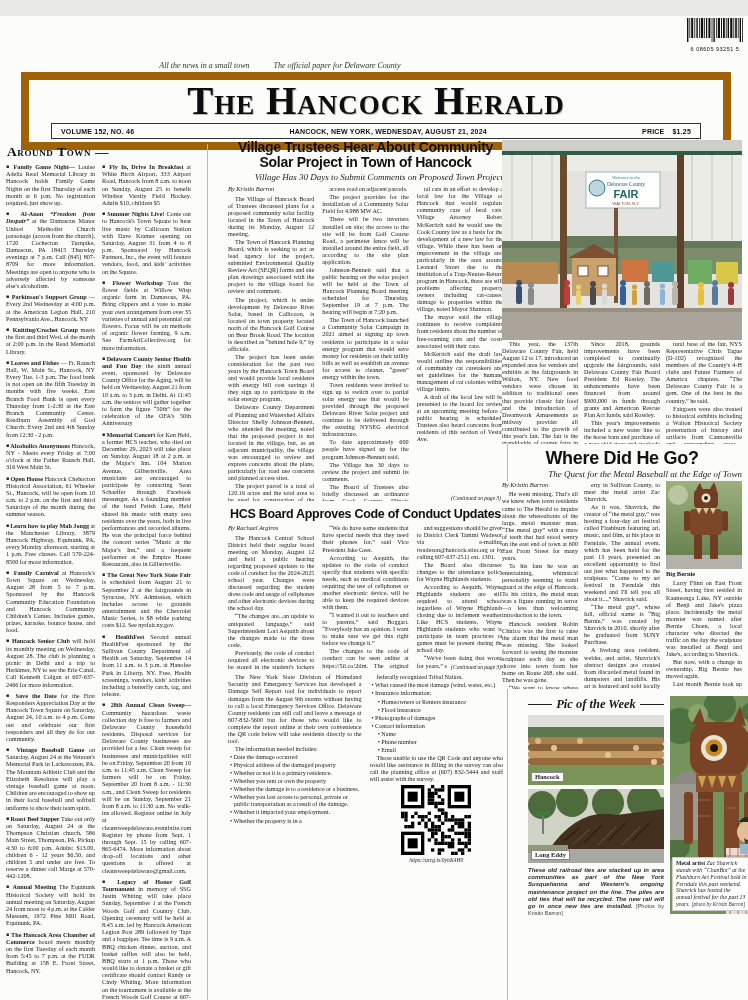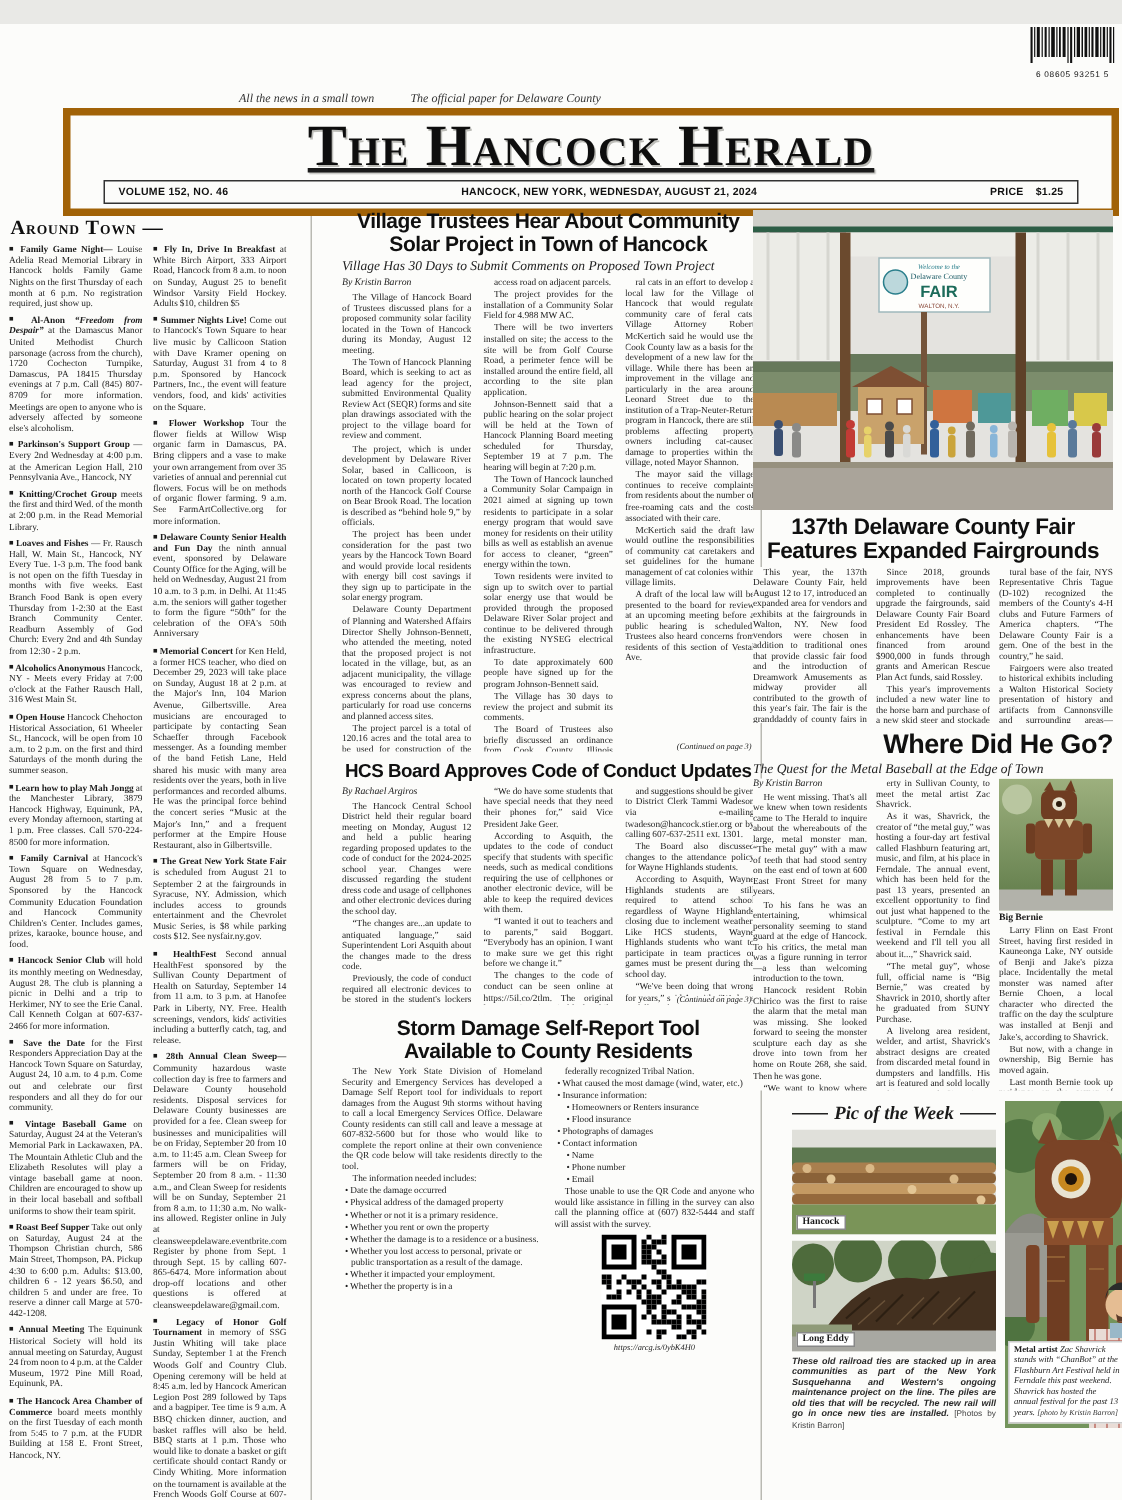--- a/index.html
+++ b/index.html
@@ -4,32 +4,32 @@
 <style>
   html,body{margin:0;padding:0;background:#e9e9e6;}
   .page{position:relative;width:748px;height:1000px;margin:16px auto;background:#fcfcfa;
         font-family:"Liberation Serif",serif;color:#1b1b1b;overflow:hidden;}
   
   .barcode{position:absolute;top:2px;right:3px;width:60px;height:38px;text-align:center;}
   .barcode .digits{font:5.5px "Liberation Sans",sans-serif;letter-spacing:.5px;color:#111;}
   .slogans{position:absolute;top:45px;left:40px;width:480px;text-align:center;
            font-style:italic;font-size:8px;color:#333;}
   .slogans span{margin:0 11px;}
-  .masthead{position:absolute;top:56px;left:42px;width:694px;height:62px;border:5px solid #a16207;text-decoration:underline;}
+  .masthead{position:absolute;top:56px;left:21px;width:694px;height:62px;border:8px solid #a16207;}
   .mast-title{text-align:center;font-variant:small-caps;font-weight:bold;font-size:39px;
               line-height:42px;letter-spacing:1px;color:#0e0e0e;
               text-shadow:1px 1px 0 #bdbdb8;}
   .datebar{position:absolute;left:22px;right:22px;bottom:3px;height:14px;border:1px solid #333;
            display:flex;justify-content:space-between;align-items:center;padding:0 9px;
            font:bold 7px "Liberation Sans",sans-serif;letter-spacing:.2px;color:#111;}
   .datebar .price b{margin-left:8px;}
   
   .headline{font-family:"Liberation Sans",sans-serif;font-weight:700;color:#101010;
             text-align:center;letter-spacing:-.3px;white-space:pre-line;}
-  .subhead{font-style:italic;text-align:left;color:#222;}
+  .subhead{font-style:italic;text-align:right;color:#222;}
   .byline{font-style:italic;font-size:6.5px;margin:0 0 2px 0;}
   .cols{display:flex;overflow:hidden;position:relative;background:#fcfcfa;}
   .ncol{flex:1 1 0;min-width:0;overflow:hidden;height:100%;}
   .news{font-size:6.2px;line-height:1.14;word-spacing:-.2px;}
   .para{margin:0 0 1px 0;text-indent:7px;text-align:justify;}
   .para.b{text-indent:-4px;padding-left:6px;text-align:left;}
   .continued{position:absolute;right:2px;bottom:0;font:italic 5.6px "Liberation Serif",serif;
              background:#fcfcfa;padding-left:4px;}
   .gap{width:8px;flex:0 0 auto;}
   .gap6{width:6px;flex:0 0 auto;}
@@ -54,21 +54,21 @@
   .hcs-body{height:146px;margin-top:3px;}
   .storm-h{font-size:14px;margin-top:8px;line-height:1.05;}
   .storm-body{height:252px;margin-top:3px;}
   .qrwrap{width:70px;margin:3px auto 0;}
   .qrurl{text-align:center;font-style:italic;font-size:5.6px;margin-top:1px;}
   
   .right{position:absolute;left:502px;top:124px;width:240px;height:872px;}
   .photo{display:block;}
   .fair-h{font-size:15px;line-height:1.05;margin:4px 0 2px;}
   .fair-body{height:104px;}
-  .wd-h{font-size:18px;margin-top:5px;line-height:1;text-align:right;}
+  .wd-h{font-size:18px;margin-top:5px;line-height:1;}
   .wd-sub{font-size:9px;margin:2px 0 2px;}
   .wd-body{height:208px;}
   .bernie-label{font-weight:bold;font-size:6.5px;margin:1px 0 2px;}
   .bottomrow{display:flex;gap:6px;margin-top:7px;padding-left:26px;}
   .pow{width:136px;flex:0 0 auto;}
   .pow-title{display:flex;align-items:center;gap:4px;margin:1px 0 3px;}
   .pow-title .rule{flex:1;height:1px;background:#222;}
   .pow-title .pt{font-style:italic;font-weight:bold;font-size:12.5px;font-family:"Liberation Serif",serif;}
   .pframe{position:relative;margin-bottom:4px;}
   .chip{position:absolute;left:3px;bottom:3px;background:#fff;border:1px solid #888;
@@ -226,22 +226,20 @@
         <div class="gap"></div>
       <div class="ncol">
           <p class="para">and suggestions should be given to District Clerk Tammi Wadeson via e-mailing twadeson@hancock.stier.org or by calling 607-637-2511 ext. 1301.</p>
           <p class="para">The Board also discussed changes to the attendance policy for Wayne Highlands students.</p>
           <p class="para">According to Asquith, Wayne Highlands students are still required to attend school regardless of Wayne Highlands closing due to inclement weather. Like HCS students, Wayne Highlands students who want to participate in team practices or games must be present during the school day.</p>
           <p class="para">“We've been doing that wrong for years,” said Asquith. “We have to follow the rules of New York State.”</p>
         </div>
       <div class="continued">(Continued on page 3)</div>
     </div>
 
-    <div class="headline storm-h">Storm Damage Self-Report Tool
-Available to County Residents</div>
     <div class="cols news storm-body">
       <div class="ncol">
           <p class="para">The New York State Division of Homeland Security and Emergency Services has developed a Damage Self Report tool for individuals to report damages from the August 9th storms without having to call a local Emergency Services Office. Delaware County residents can still call and leave a message at 607-832-5600 but for those who would like to complete the report online at their own convenience the QR code below will take residents directly to the tool.</p>
           <p class="para">The information needed includes:</p>
           <p class="para b">• Date the damage occurred</p>
           <p class="para b">• Physical address of the damaged property</p>
           <p class="para b">• Whether or not it is a primary residence.</p>
           <p class="para b">• Whether you rent or own the property</p>
           <p class="para b">• Whether the damage is to a residence or a business.</p>
           <p class="para b">• Whether you lost access to personal, private or public transportation as a result of the damage.</p>
@@ -501,22 +499,20 @@
           </g>
         <g fill="#9a3a3a">
             <rect x="226" y="148" width="6" height="17" rx="2"></rect>
             <circle cx="229" cy="145" r="3"></circle>
           </g>
       </g>
       <rect y="170" width="240" height="30" fill="#aaa49a"></rect>
       <rect y="168" width="240" height="4" fill="#97917f"></rect>
     </svg>
 
-    <div class="headline fair-h">137th Delaware County Fair
-Features Expanded Fairgrounds</div>
     <div class="cols news fair-body">
       <div class="ncol">
           <p class="para">This year, the 137th Delaware County Fair, held August 12 to 17, introduced an expanded area for vendors and exhibits at the fairgrounds in Walton, NY. New food vendors were chosen in addition to traditional ones that provide classic fair food and the introduction of Dreamwork Amusements as midway provider all contributed to the growth of this year's fair. The fair is the granddaddy of county fairs in New York State.</p>
         </div>
         <div class="gap6"></div>
       <div class="ncol">
           <p class="para">Since 2018, grounds improvements have been completed to continually upgrade the fairgrounds, said Delaware County Fair Board President Ed Rossley. The enhancements have been financed from around $900,000 in funds through grants and American Rescue Plan Act funds, said Rossley.</p>
           <p class="para">This year's improvements included a new water line to the horse barn and purchase of a new skid steer and stockade fencing in addition to the fairground's extension featuring a new single point of entry design. A ribbon cutting ceremony for the new area was held on Sunday, August 11.</p>
         </div>
         <div class="gap6"></div>

